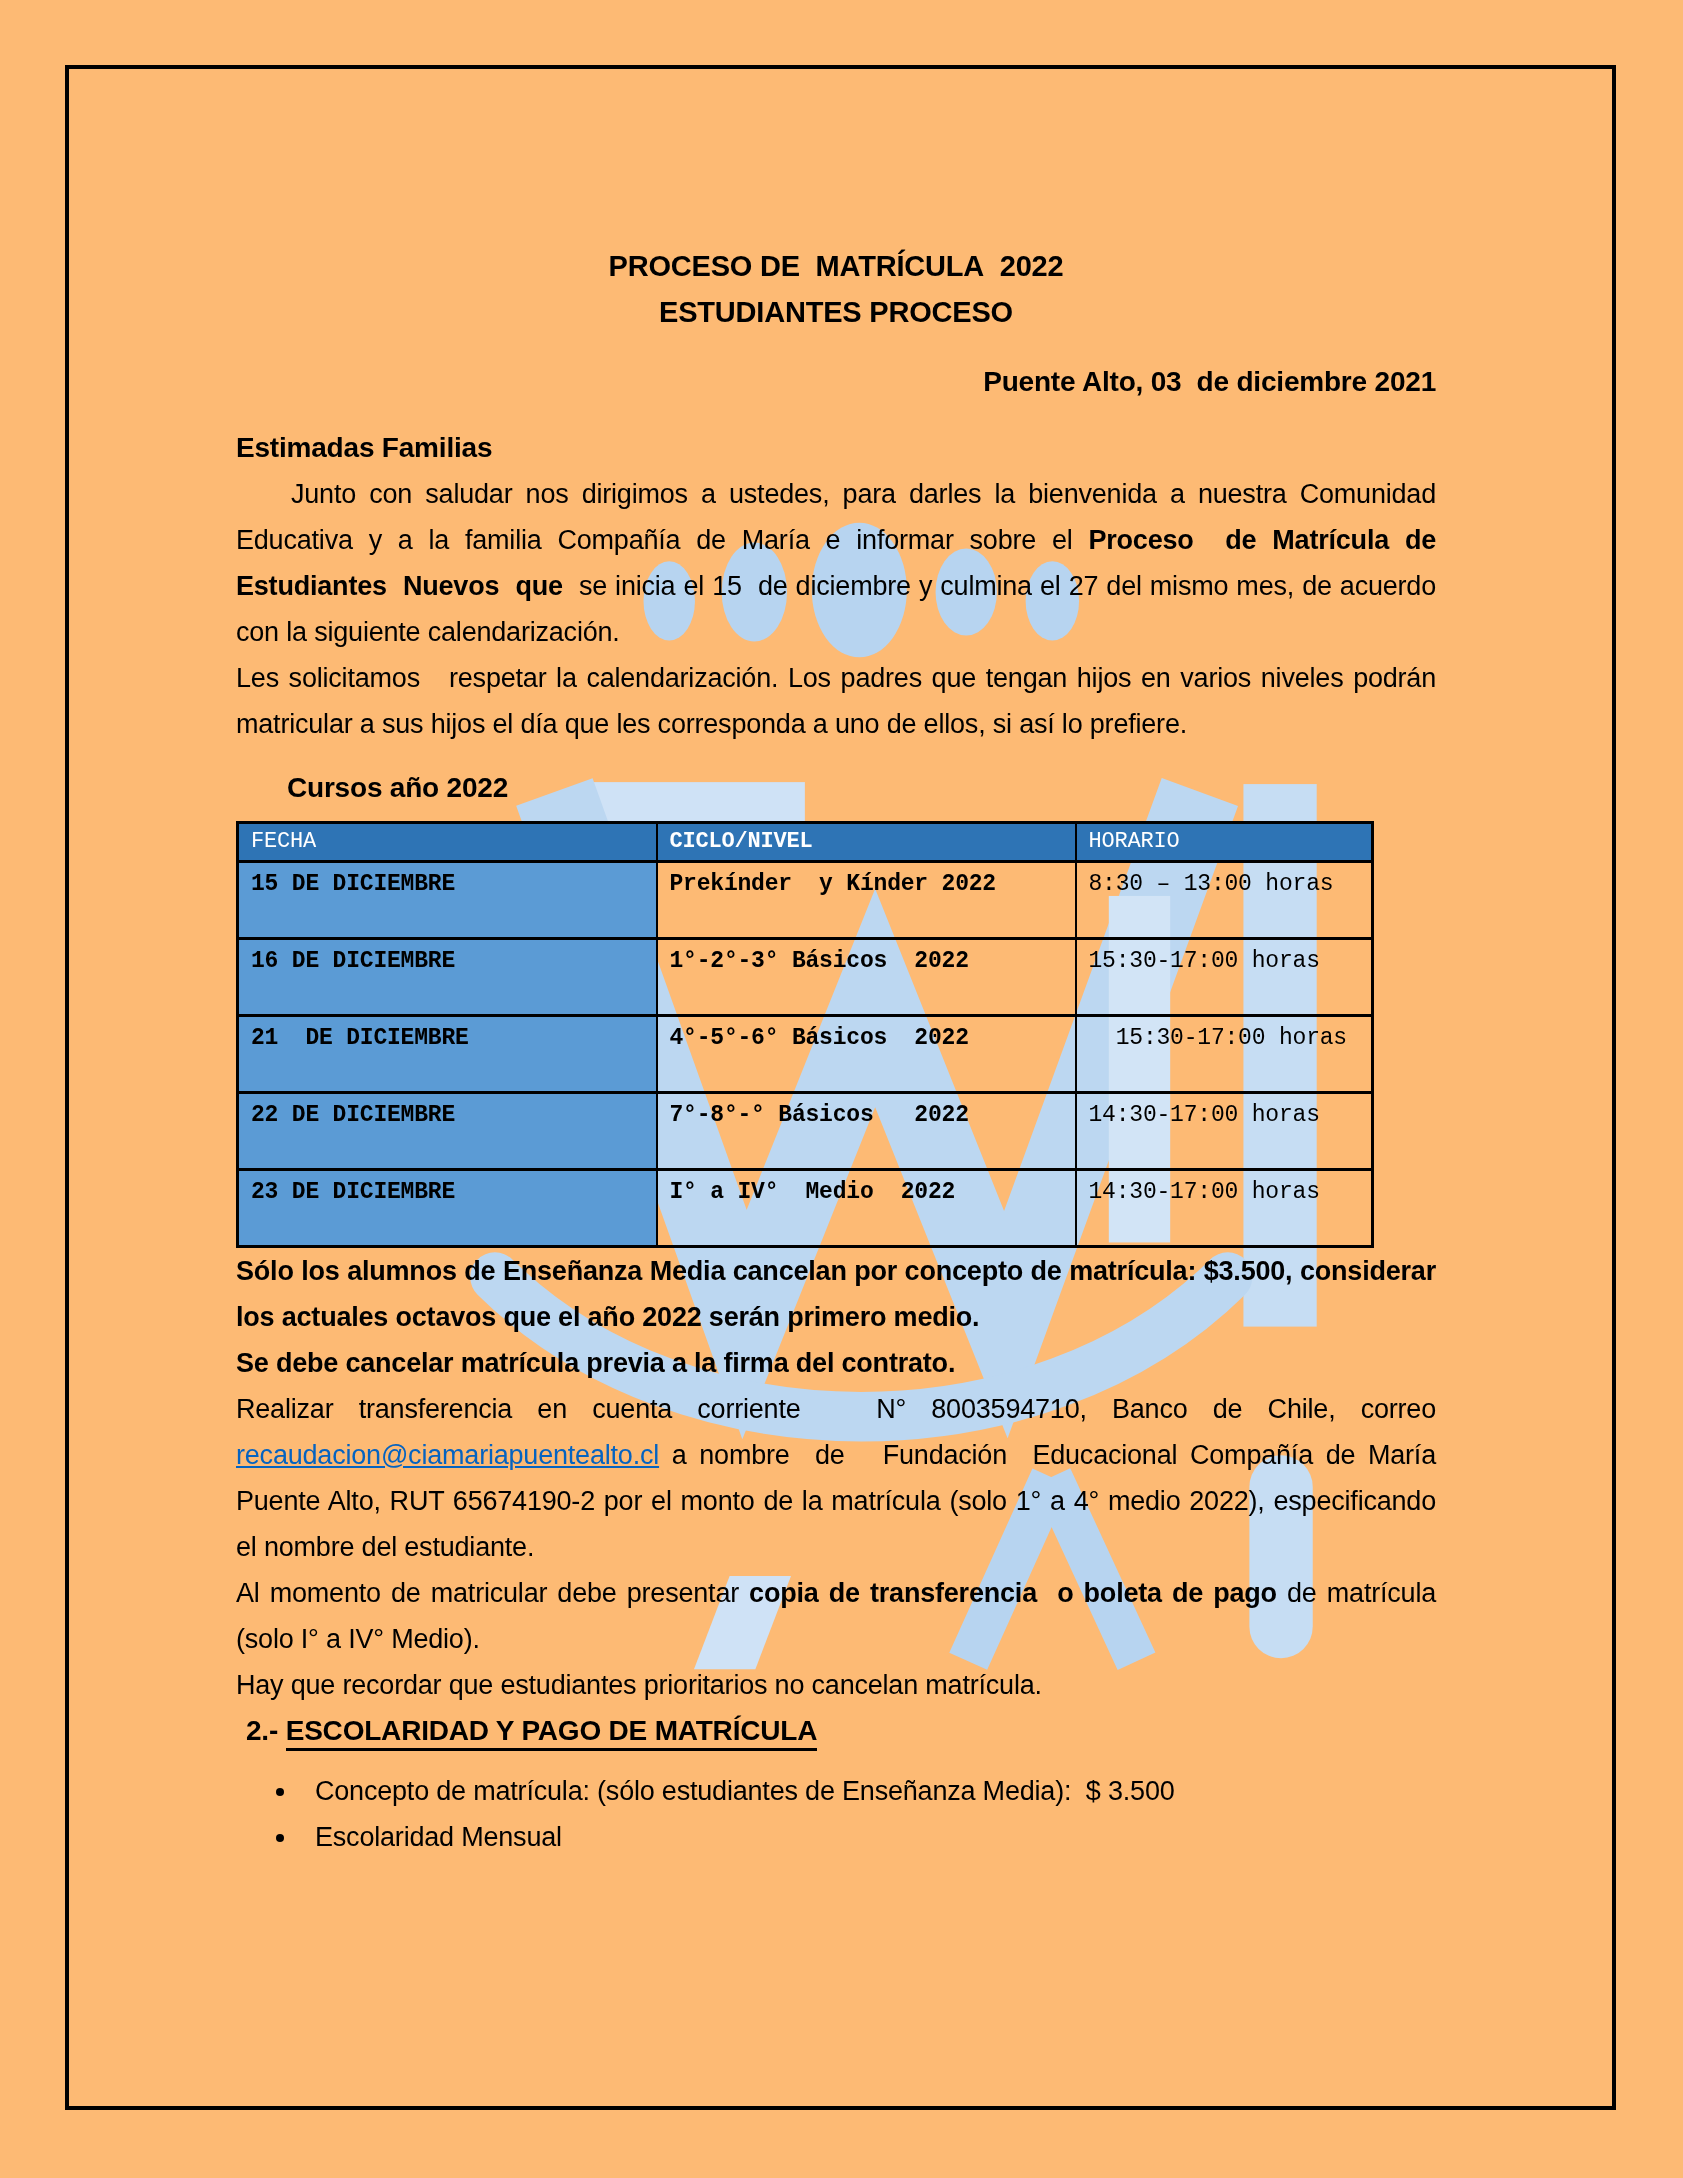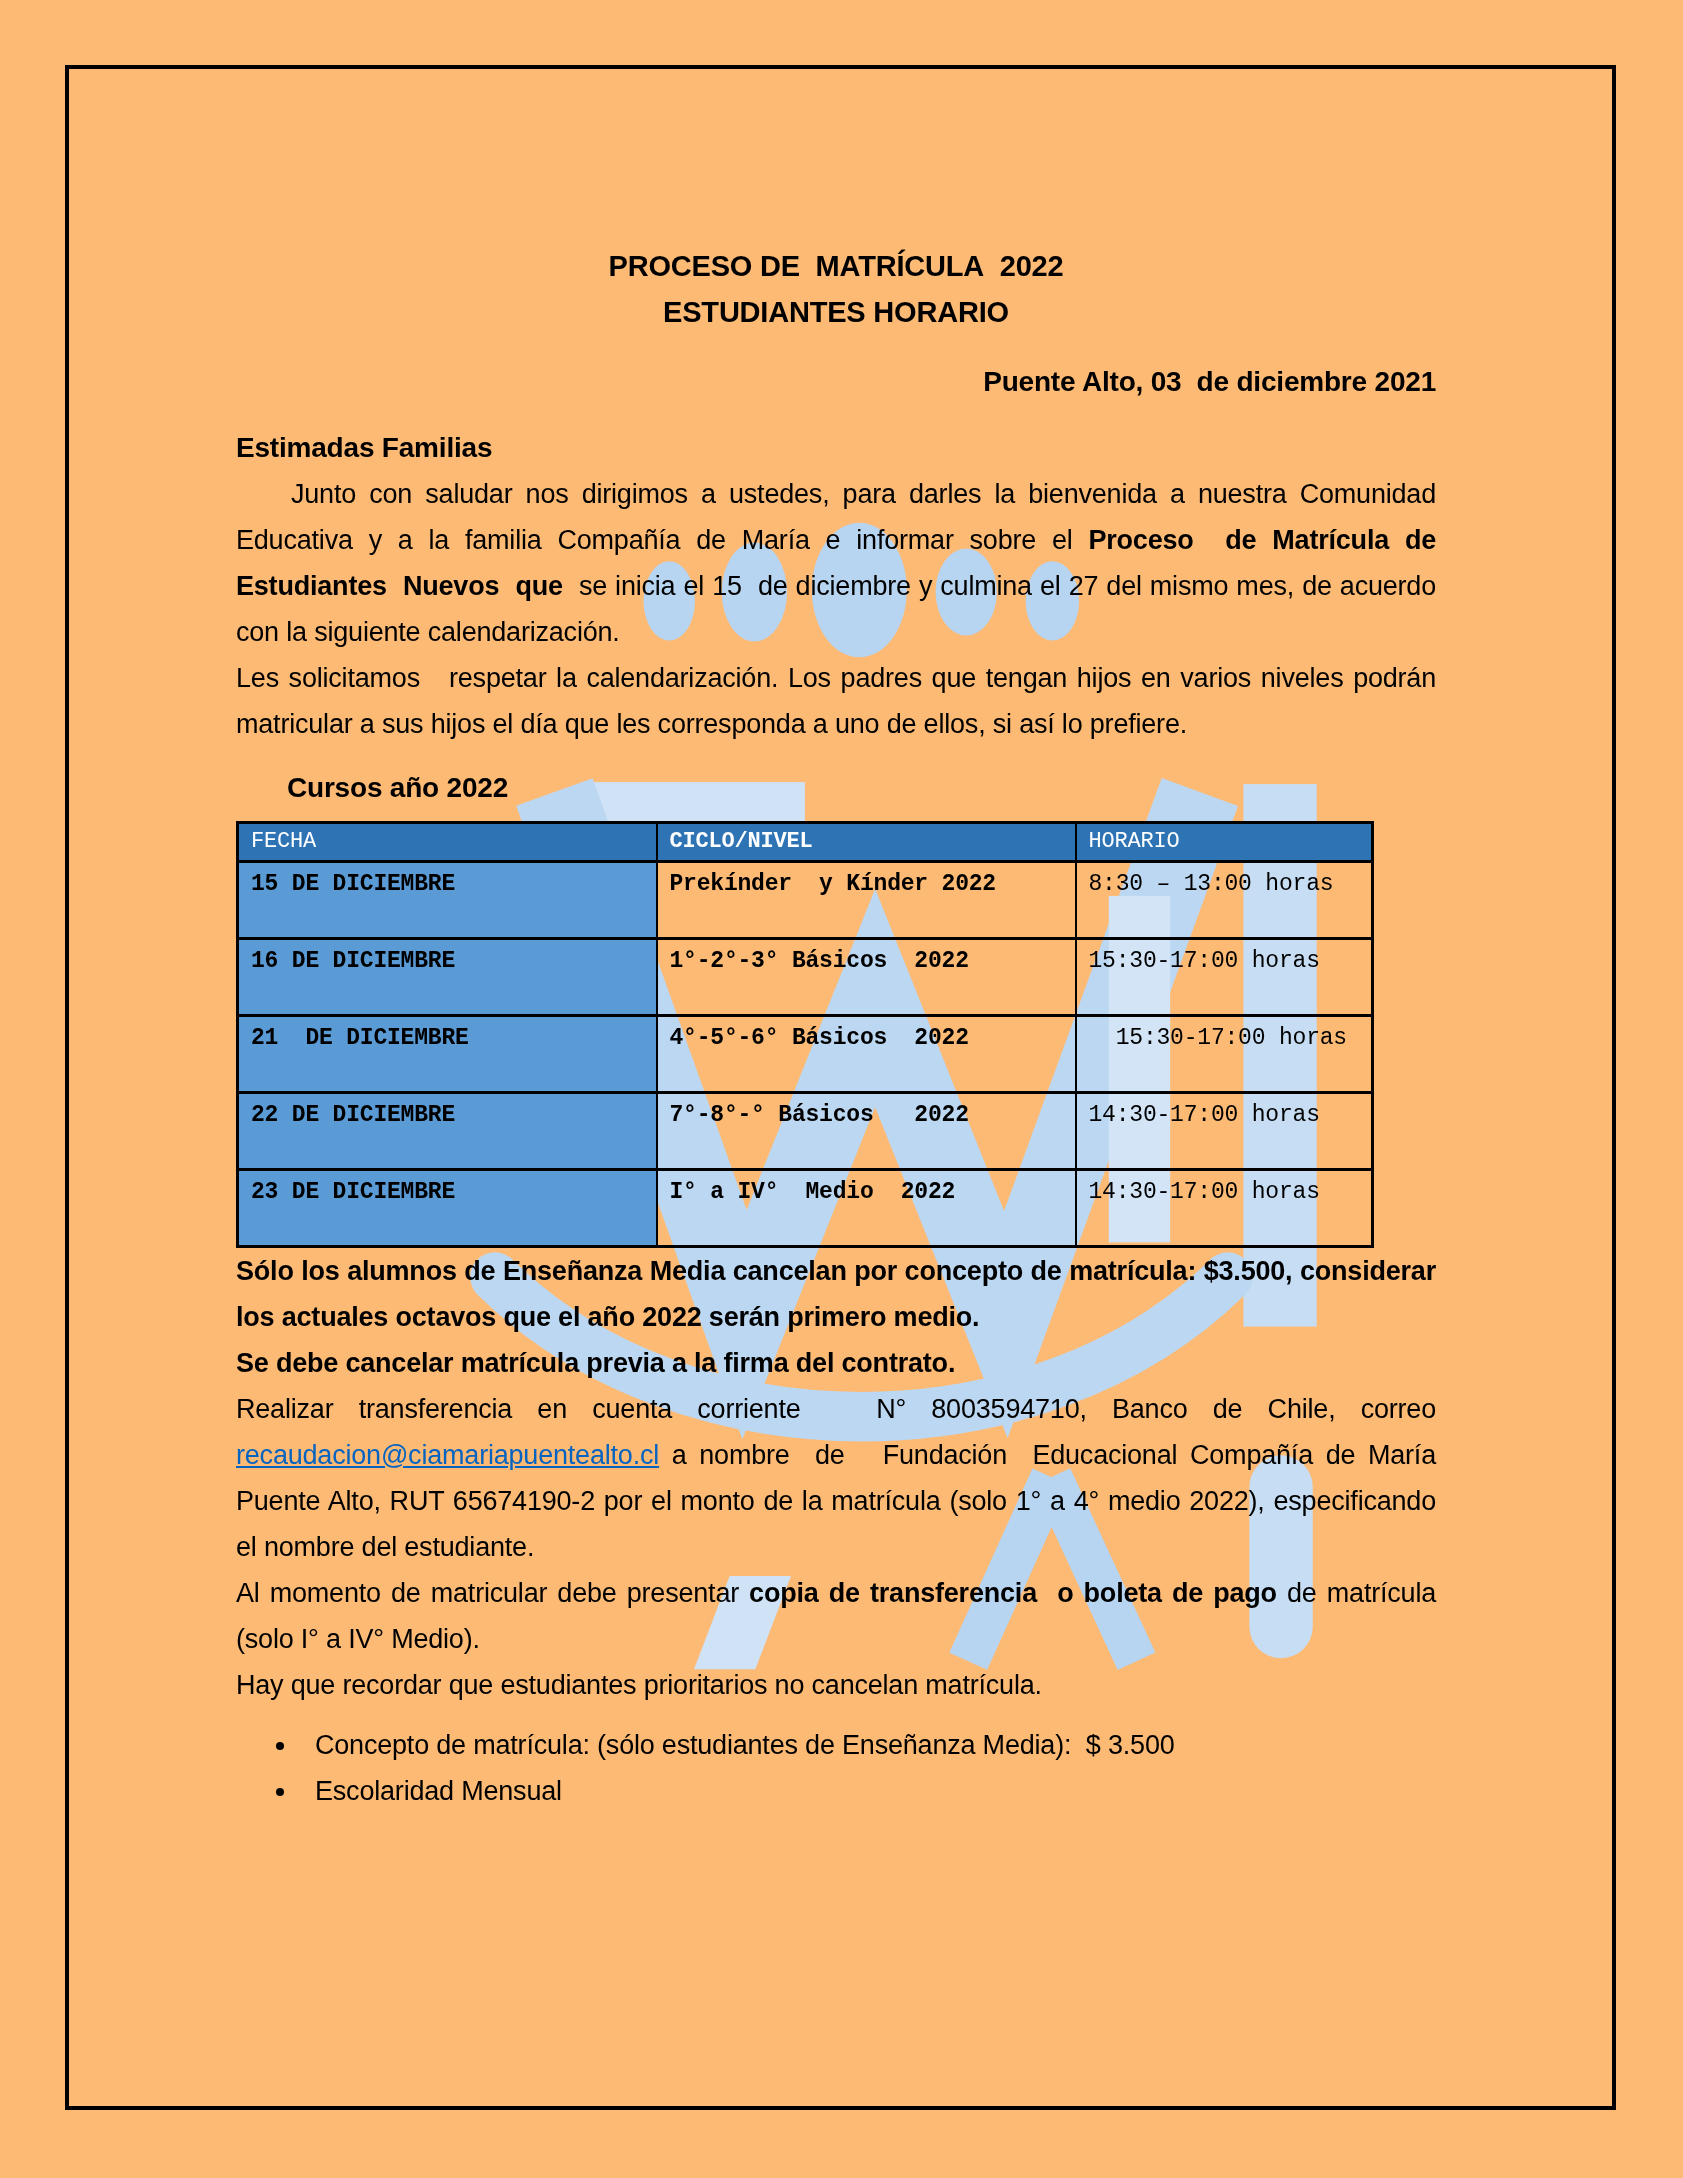--- a/index.html
+++ b/index.html
@@ -53,21 +53,21 @@
     <rect x="1262" y="1470" width="64" height="205" rx="32" fill="#C6DDF3"></rect>
     <polygon points="737,1592 799,1592 763,1686 701,1686" fill="#CFE2F6"></polygon>
   </svg>
 
   <div class="frame"></div>
 
   <div class="content">
 
     <div class="title">
       <div>PROCESO DE&nbsp; MATRÍCULA&nbsp; 2022</div>
-      <div>ESTUDIANTES HORARIO</div>
+      <div>ESTUDIANTES PROCESO</div>
     </div>
 
     <div class="dateline">Puente Alto, 03&nbsp; de diciembre 2021</div>
 
     <div class="salutation">Estimadas Familias</div>
 
     <p class="body indent"><span>Junto con saludar nos dirigimos a ustedes, para darles la bienvenida a nuestra Comunidad Educativa y a la familia Compañía de María e informar sobre el </span><span class="b">Proceso&nbsp; de Matrícula de Estudiantes&nbsp; Nuevos&nbsp; que</span><span>&nbsp; se inicia el 15&nbsp; de diciembre y culmina el 27 del mismo mes, de acuerdo con la siguiente calendarización.</span></p>
 
     <p class="body">Les solicitamos&nbsp;&nbsp; respetar la calendarización. Los padres que tengan hijos en varios niveles podrán matricular a sus hijos el día que les corresponda a uno de ellos, si así lo prefiere.</p>
 
@@ -118,20 +118,21 @@
     <p class="body solo">Sólo los alumnos de Enseñanza Media cancelan por concepto de matrícula: $3.500, considerar los actuales octavos que el año 2022 serán primero medio.</p>
 
     <p class="body seDebe">Se debe cancelar matrícula previa a la firma del contrato.</p>
 
     <p class="body tight transfer"><span>Realizar transferencia en cuenta corriente&nbsp;&nbsp; N° 8003594710, Banco de Chile, correo </span><a class="link">recaudacion@ciamariapuentealto.cl</a><span> a nombre&nbsp; de&nbsp;&nbsp; Fundación&nbsp; Educacional Compañía de María Puente Alto, RUT 65674190-2 por el monto de la matrícula (solo 1° a 4° medio 2022), especificando el nombre del estudiante.</span></p>
 
     <p class="body tight almomento"><span>Al momento de matricular debe presentar </span><span class="b">copia de transferencia&nbsp; o boleta de pago</span><span> de matrícula (solo I° a IV° Medio).</span></p>
 
     <p class="body tight">Hay que recordar que estudiantes prioritarios no cancelan matrícula.</p>
 
+    <div class="h2"><span>2.-&nbsp;</span><span class="u">ESCOLARIDAD Y PAGO DE MATRÍCULA</span></div>
 
     <ul class="fees">
       <li>Concepto de matrícula: (sólo estudiantes de Enseñanza Media):&nbsp; $ 3.500</li>
       <li>Escolaridad Mensual</li>
     </ul>
 
   </div>
 </div>
 
 

